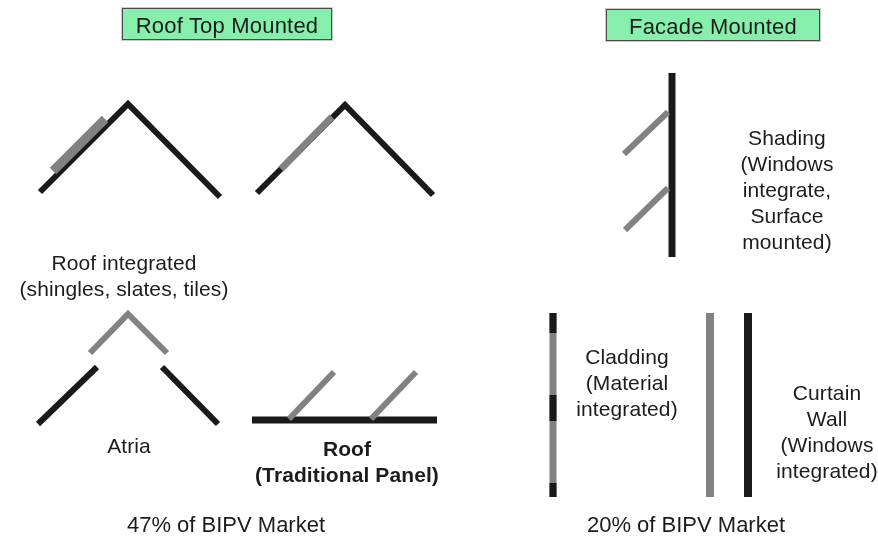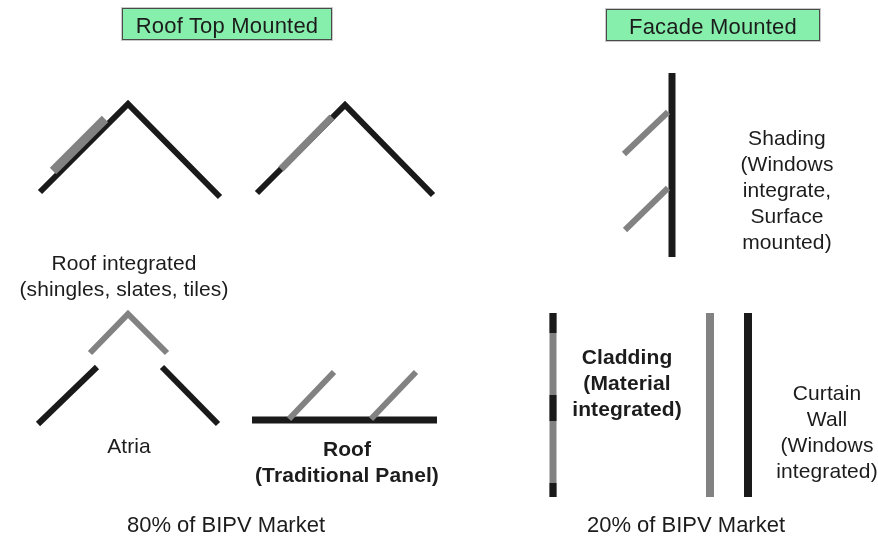--- a/index.html
+++ b/index.html
@@ -50,21 +50,21 @@
     white-space: pre-line;
     font-size: 21px;
     line-height: 26px;
     letter-spacing: 0.1px;
   }
   .lbl-roof-integrated { left: 124px; top: 214px; margin-top: 36px; }
   .lbl-skylight        { left: 340px; top: 215px; }
   .lbl-atria           { left: 129px; top: 433px; }
   .lbl-roof-trad       { left: 347px; top: 436px; font-weight: bold; }
   .lbl-shading         { left: 787px; top: 89px; margin-top: 36px;  }
-  .lbl-cladding        { left: 627px; top: 344px; font-weight: bold; }
+  .lbl-cladding        { left: 627px; top: 344px; }
   .lbl-curtain         { left: 827px; top: 344px; margin-top: 36px; }
 
   .market-label {
     position: absolute;
     transform: translateX(-50%);
     font-size: 22px;
     white-space: nowrap;
   }
   .market-roof   { left: 226px; top: 512px; }
   .market-facade { left: 686px; top: 512px; }
@@ -135,16 +135,16 @@
 Surface
 mounted)</div>
   <div class="shape-label lbl-cladding">Cladding
 (Material
 integrated)</div>
   <div class="shape-label lbl-curtain">Curtain
 Wall
 (Windows
 integrated)</div>
 
-  <div class="market-label market-roof">80% of BIPV Market</div>
+  <div class="market-label market-roof">47% of BIPV Market</div>
   <div class="market-label market-facade">20% of BIPV Market</div>
 
 </div>
 
 </body></html>

